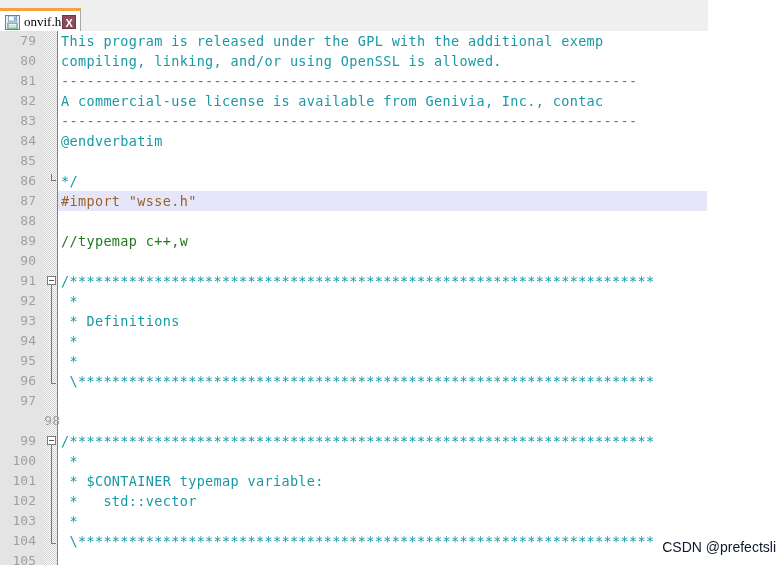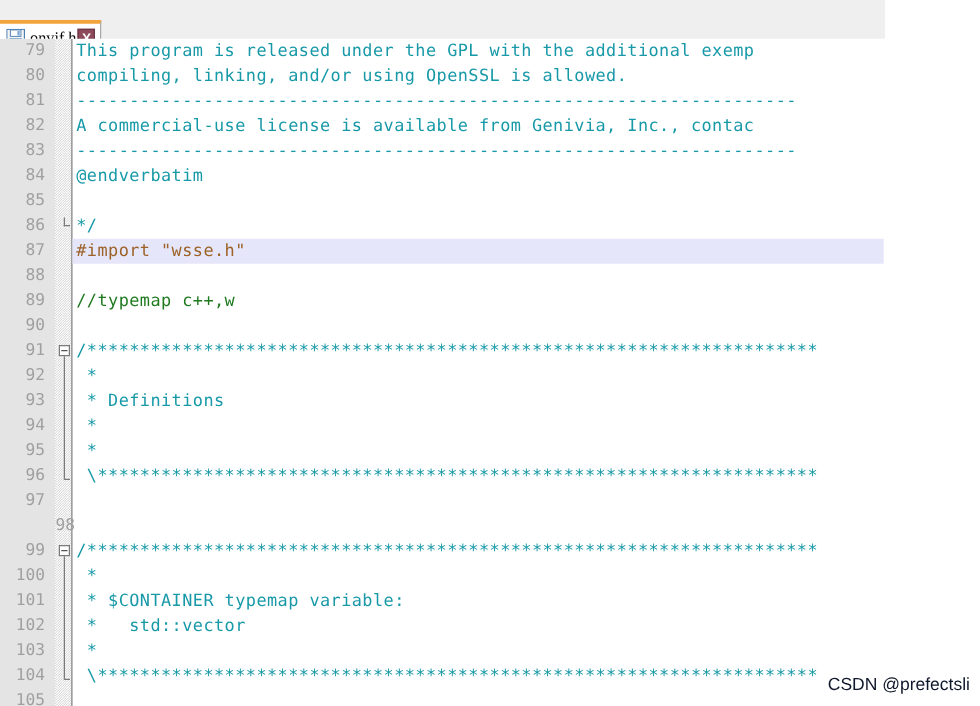--- a/index.html
+++ b/index.html
@@ -26,21 +26,21 @@
   .tabbar {
     position: absolute;
     left: 0;
     top: 0;
     width: 708px;
     height: 43px;
     background: #efefef;
     border-bottom: 2px solid #9a9a9a;
     box-sizing: border-box;
     display: flex;
-    align-items: flex-end;
+    align-items: center;
   }
 
   .tab {
     position: relative;
     height: 25px;
     box-sizing: border-box;
     background: #ffffff;
     border-top: 3px solid #f2a33c;
     border-right: 1px solid #a8a8a8;
     display: flex;

